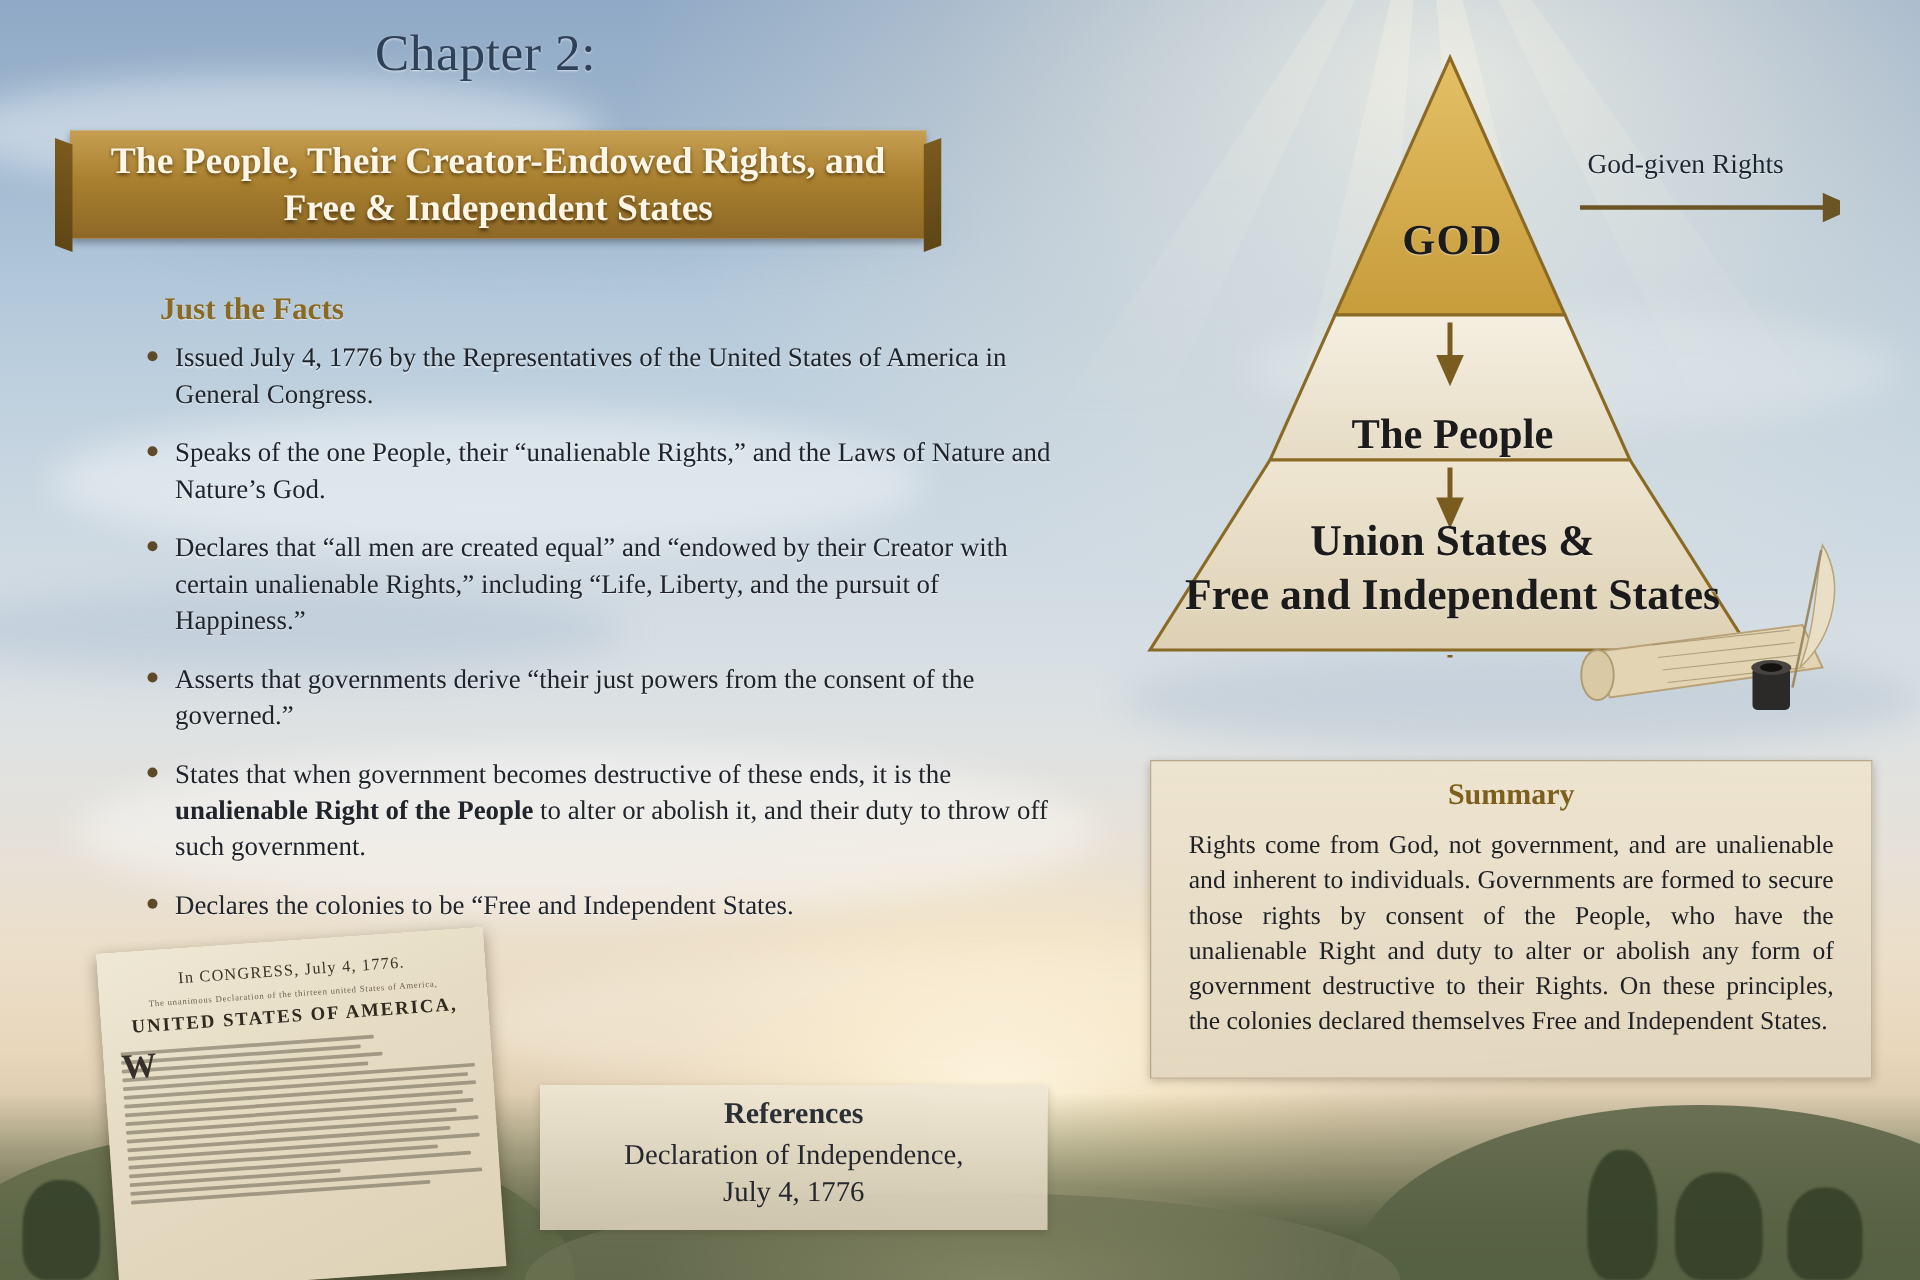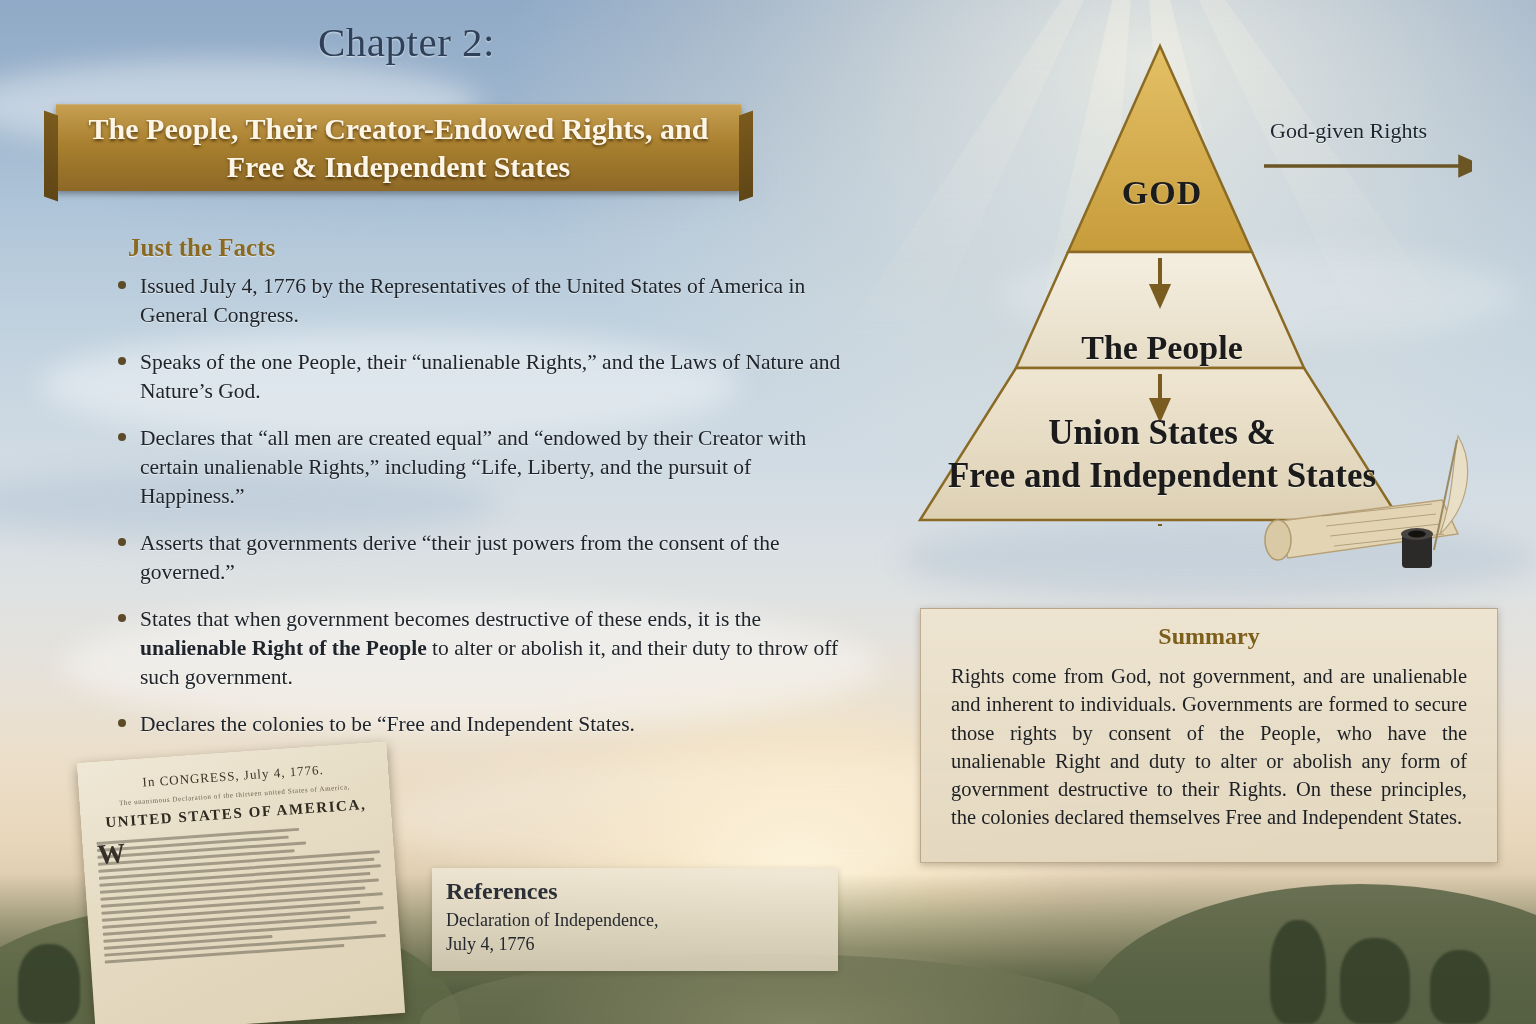--- a/index.html
+++ b/index.html
@@ -84,21 +84,20 @@
 
   
   .chapter-label {
     position: absolute;
     left: 300px;
     top: 18px;
     font-size: 41px;
     color: #2e4158;
     letter-spacing: .5px;
     text-shadow: 0 1px 2px rgba(255,255,255,.6);
-    margin-left: 18px;
   }
 
   .title-banner {
     position: absolute;
     left: 56px;
     top: 104px;
     width: 685px;
     height: 86px;
     background: linear-gradient(180deg, #c79f52 0%, #a9802f 45%, #8d6826 100%);
     box-shadow: 0 3px 6px rgba(0,0,0,.35);
@@ -228,30 +227,31 @@
 
   
   .references {
     position: absolute;
     left: 432px;
     top: 868px;
     width: 378px;
     padding: 10px 14px 14px;
     background: linear-gradient(180deg, rgba(238,230,212,.88), rgba(224,213,191,.84));
     box-shadow: 0 2px 6px rgba(50,40,20,.22);
+    text-align: center;
   }
   .references h3 {
     margin: 0 0 4px 0;
     font-size: 24px;
     color: #2b2f36;
     font-weight: bold;
   }
   .references p {
     margin: 0;
-    font-size: 18px;
+    font-size: 23px;
     line-height: 1.32;
     color: #24282e;
   }
 
   
   .declaration {
     position: absolute;
     left: 86px;
     top: 752px;
     width: 310px;

